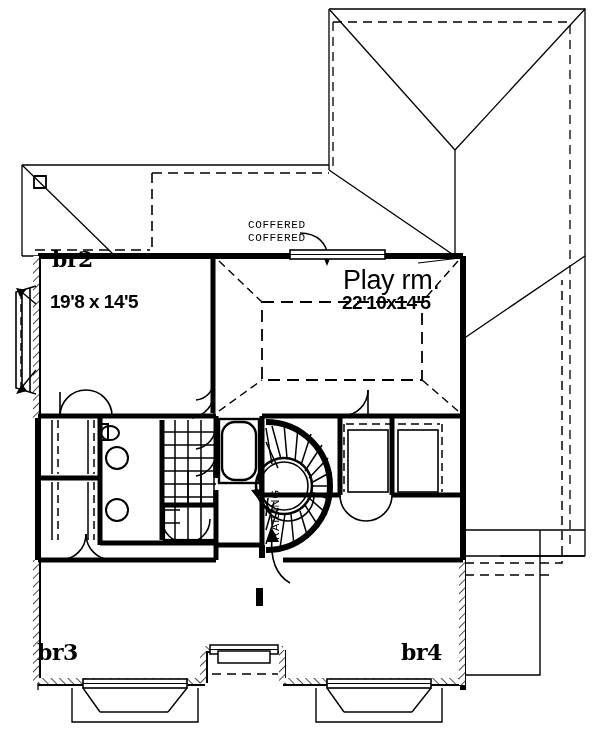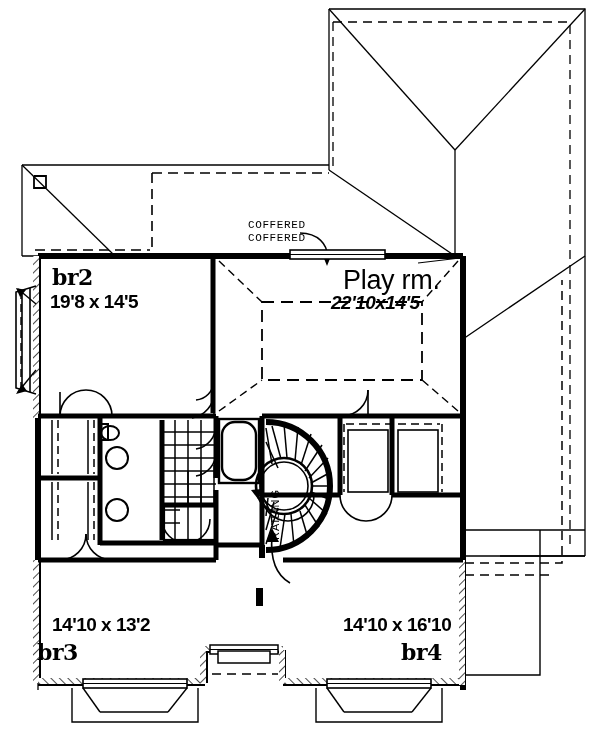--- a/index.html
+++ b/index.html
@@ -400,30 +400,28 @@
 
     <g fill="none" stroke="#000" stroke-width="1.4">
       <polyline points="465,675 540,675 540,530"></polyline>
     </g>
 
     <g fill="none" stroke="#000" stroke-width="1.3">
       <line x1="38" y1="683" x2="38" y2="690"></line>
     </g>
   </svg>
 
-  <div class="room-label lbl-name" style="left:52px; top:266px;">br2</div>
+  <div class="room-label lbl-name" style="left:52px; top:248px;">br2</div>
   <div class="room-label lbl-dim" style="left:50px; top:292px;">19'8 x 14'5</div>
 
   <div class="room-label play-name" style="left:343px; top:266px;">Play rm.</div>
-  <div class="room-label lbl-dim" style="left:331px; top:293px;font-style:italic;">22'10x14'5</div>
-
-  <div class="room-label lbl-dim" style="left:52px; top:615px;">14'10 x 13'2</div>
+  <div class="room-label lbl-dim" style="left:342px; top:293px;">22'10x14'5</div>
+
   <div class="room-label lbl-name" style="left:37px; top:641px;">br3</div>
 
-  <div class="room-label lbl-dim" style="left:343px; top:615px;">14'10 x 16'10</div>
   <div class="room-label lbl-name" style="left:401px; top:641px;">br4</div>
 
   <div class="room-label lbl-note" style="left:248px; top:219px;">
     <div>COFFERED</div>
     <div>COFFERED</div>
   </div>
 
   <div class="room-label lbl-rail" style="left:270px; top:540px;">RAILING</div>
 
 </div>

